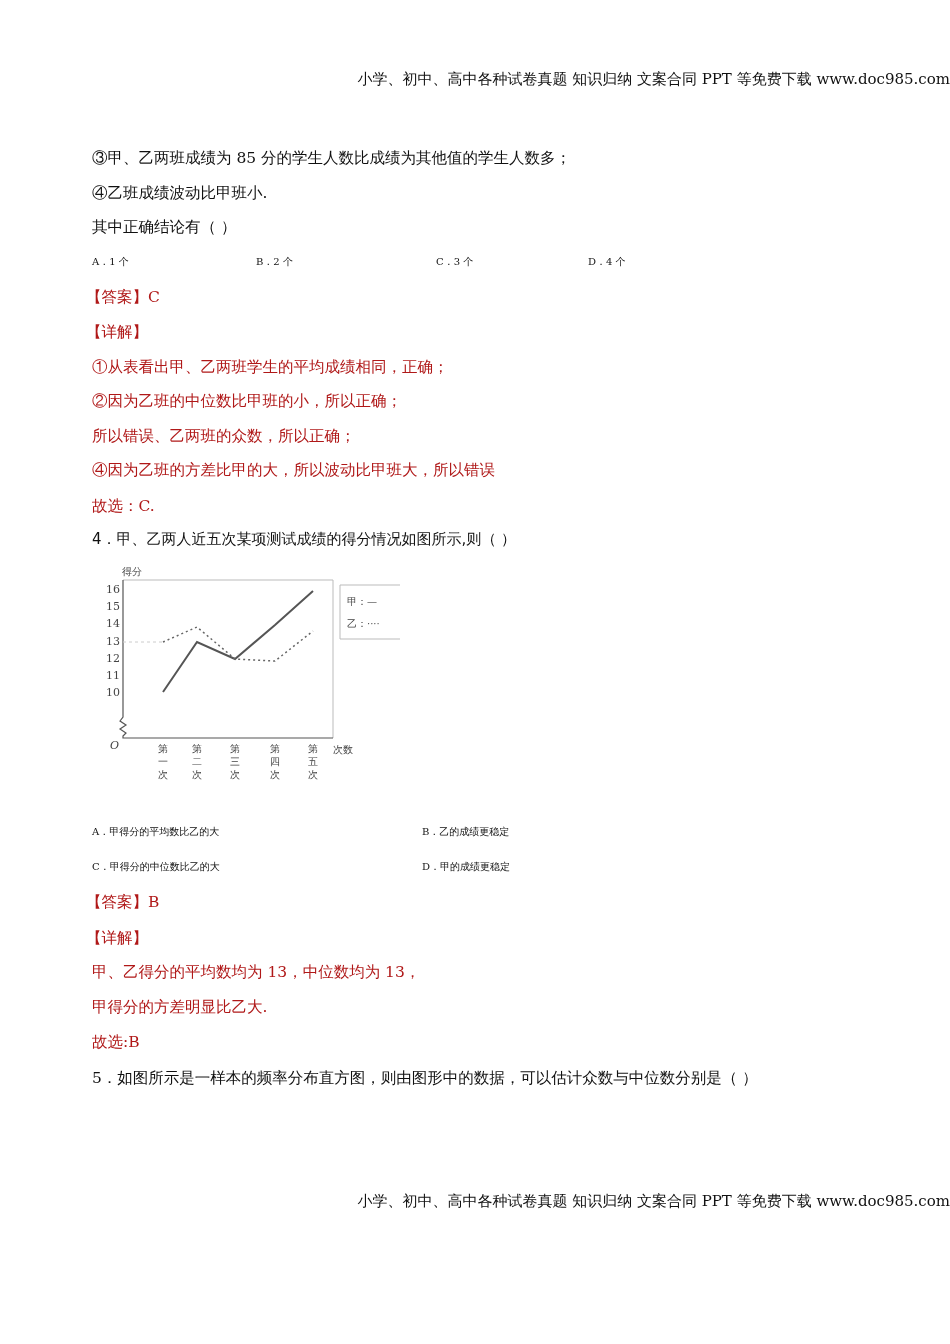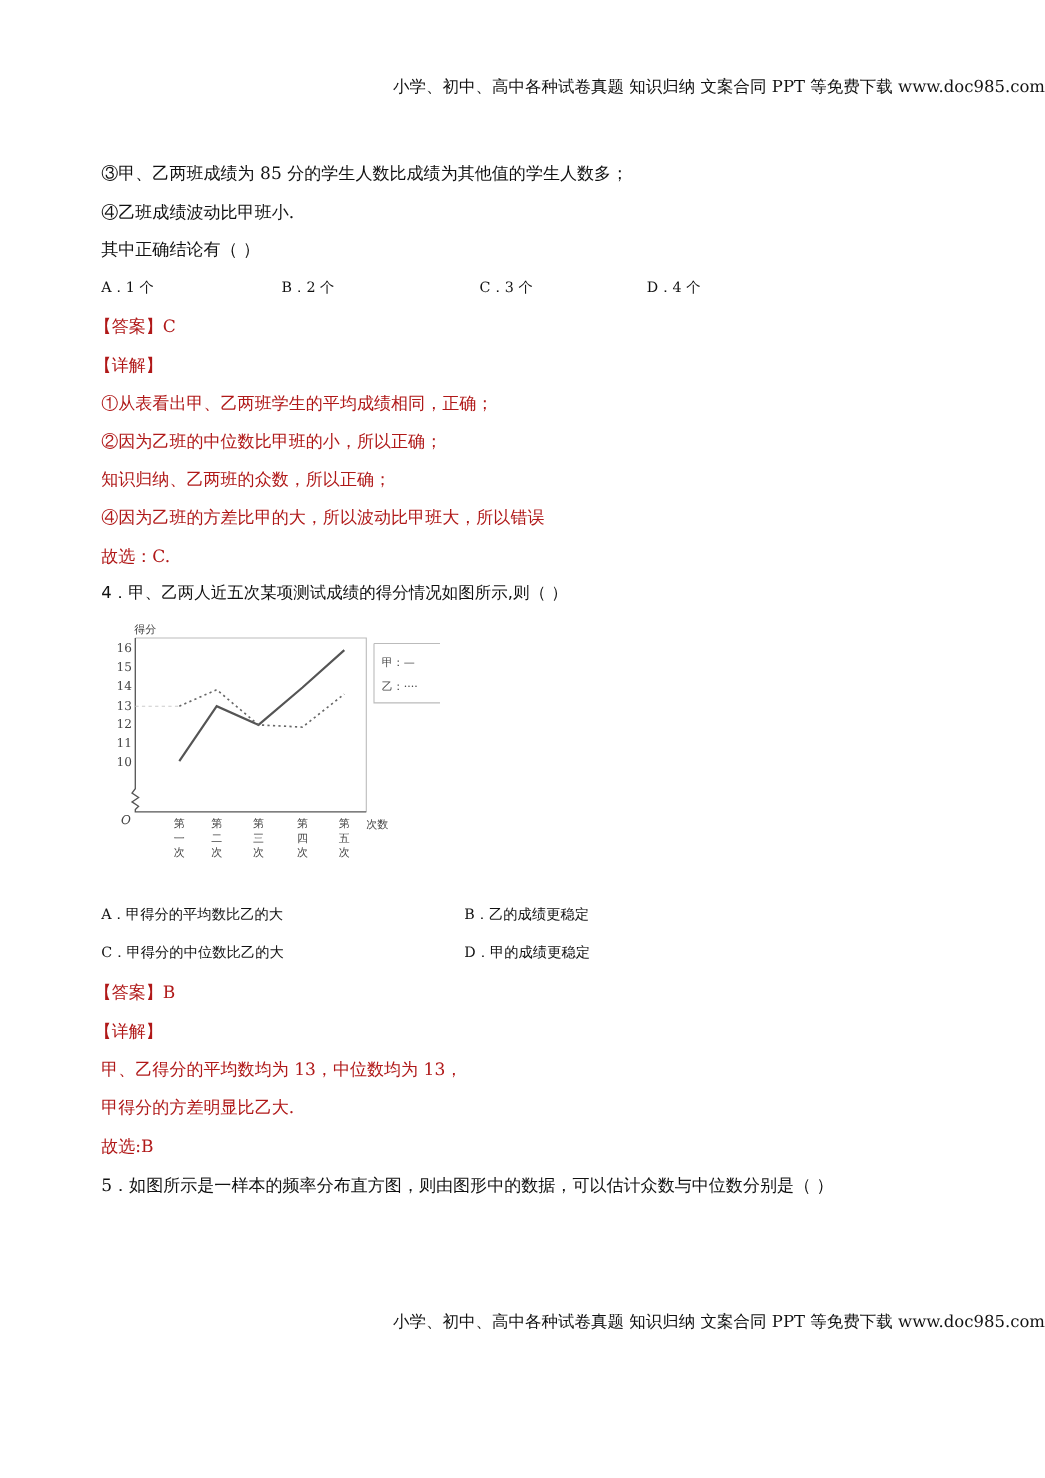--- a/index.html
+++ b/index.html
@@ -1,21 +1,21 @@
 <!DOCTYPE html>
 <html><head>
 <meta charset="utf-8">
 <style>
   html, body { margin: 0; padding: 0; background: #ffffff; }
   body { width: 950px; height: 1344px; position: relative; overflow: hidden;
          font-family: "DejaVu Serif", "Liberation Serif", serif; color: #111; }
   .hdr { position: absolute; left: 0; width: 950px; text-align: right; font-size: 15px; color: #111; }
   .line { position: absolute; left: 92px; font-size: 15.5px; line-height: 20px; white-space: nowrap; }
   .red { color: #b01818; }
-  .opt { position: absolute; font-size: 13px; line-height: 20px; white-space: nowrap; }
+  .opt { position: absolute; font-size: 10px; line-height: 20px; white-space: nowrap; }
   .chart { position: absolute; left: 100px; top: 555px; width: 310px; height: 240px; }
   .chart svg { display: block; }
   .chart text { font-family: "DejaVu Serif", "Liberation Serif", serif; fill: #444; }
 </style>
 </head>
 <body>
 
 <div class="hdr" style="top:70px">小学、初中、高中各种试卷真题 知识归纳 文案合同 PPT 等免费下载   www.doc985.com</div>
 
 <div class="line" style="top:148px">③甲、乙两班成绩为 85 分的学生人数比成绩为其他值的学生人数多；</div>
@@ -24,21 +24,21 @@
 
 <div class="opt" style="left:92px;top:252px">A．1 个</div>
 <div class="opt" style="left:256px;top:252px">B．2 个</div>
 <div class="opt" style="left:436px;top:252px">C．3 个</div>
 <div class="opt" style="left:588px;top:252px">D．4 个</div>
 
 <div class="line red" style="top:287px;left:86px">【答案】C</div>
 <div class="line red" style="top:322px;left:86px">【详解】</div>
 <div class="line red" style="top:357px">①从表看出甲、乙两班学生的平均成绩相同，正确；</div>
 <div class="line red" style="top:391px">②因为乙班的中位数比甲班的小，所以正确；</div>
-<div class="line red" style="top:426px">知识归纳、乙两班的众数，所以正确；</div>
+<div class="line red" style="top:426px">所以错误、乙两班的众数，所以正确；</div>
 <div class="line red" style="top:460px">④因为乙班的方差比甲的大，所以波动比甲班大，所以错误</div>
 <div class="line red" style="top:496px">故选：C.</div>
 
 <div class="line" style="top:529px;font-family:'DejaVu Sans','Liberation Sans',sans-serif;font-size:15px">4．甲、乙两人近五次某项测试成绩的得分情况如图所示,则（    ）</div>
 
 <div class="chart">
   <svg width="310" height="240" viewBox="0 0 310 240">
 
     <text x="22" y="20" font-size="10">得分</text>
 

